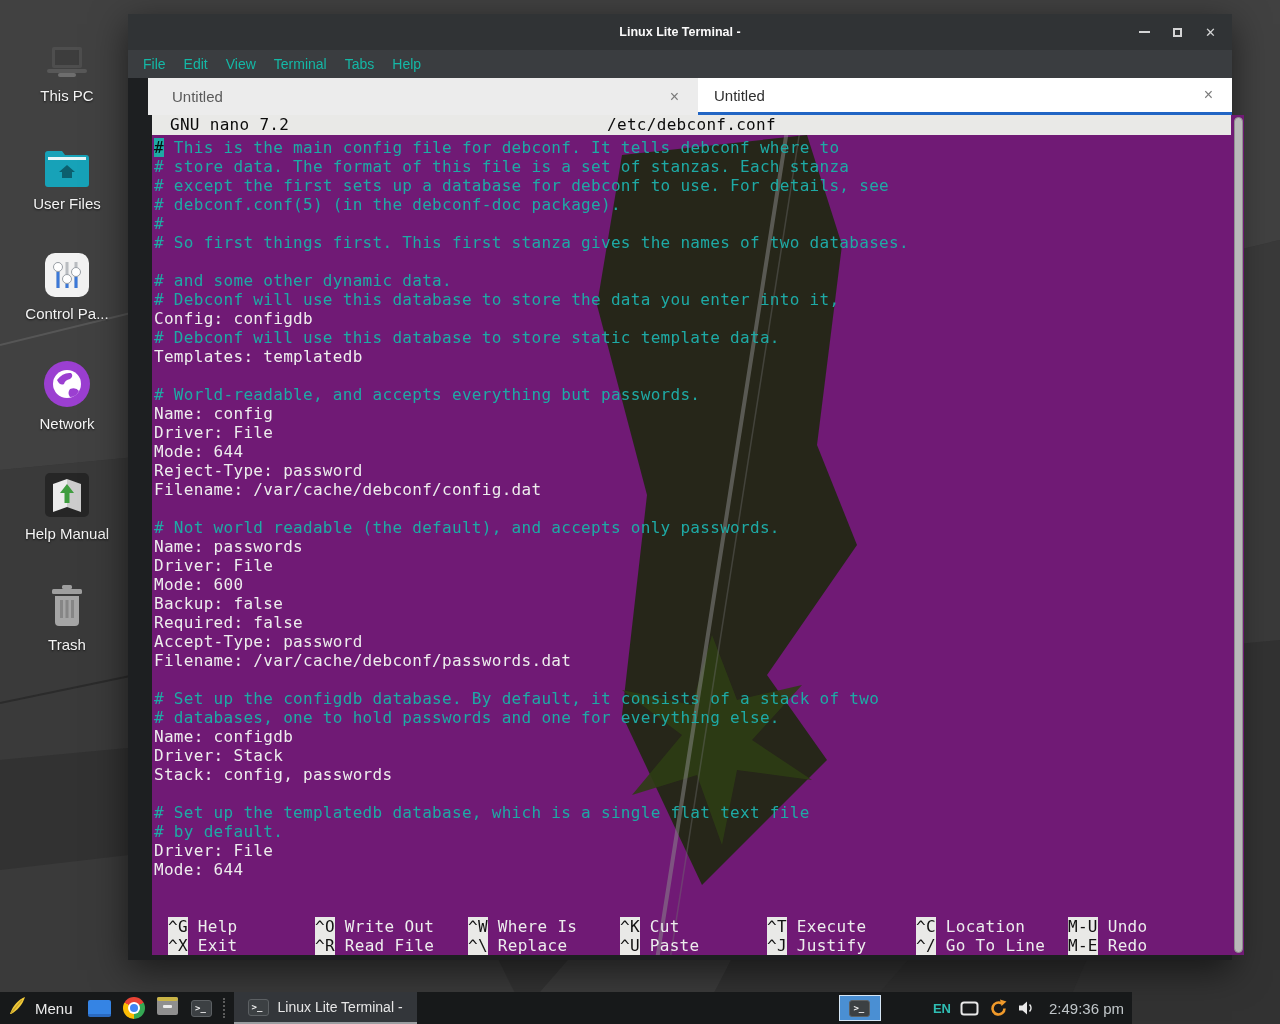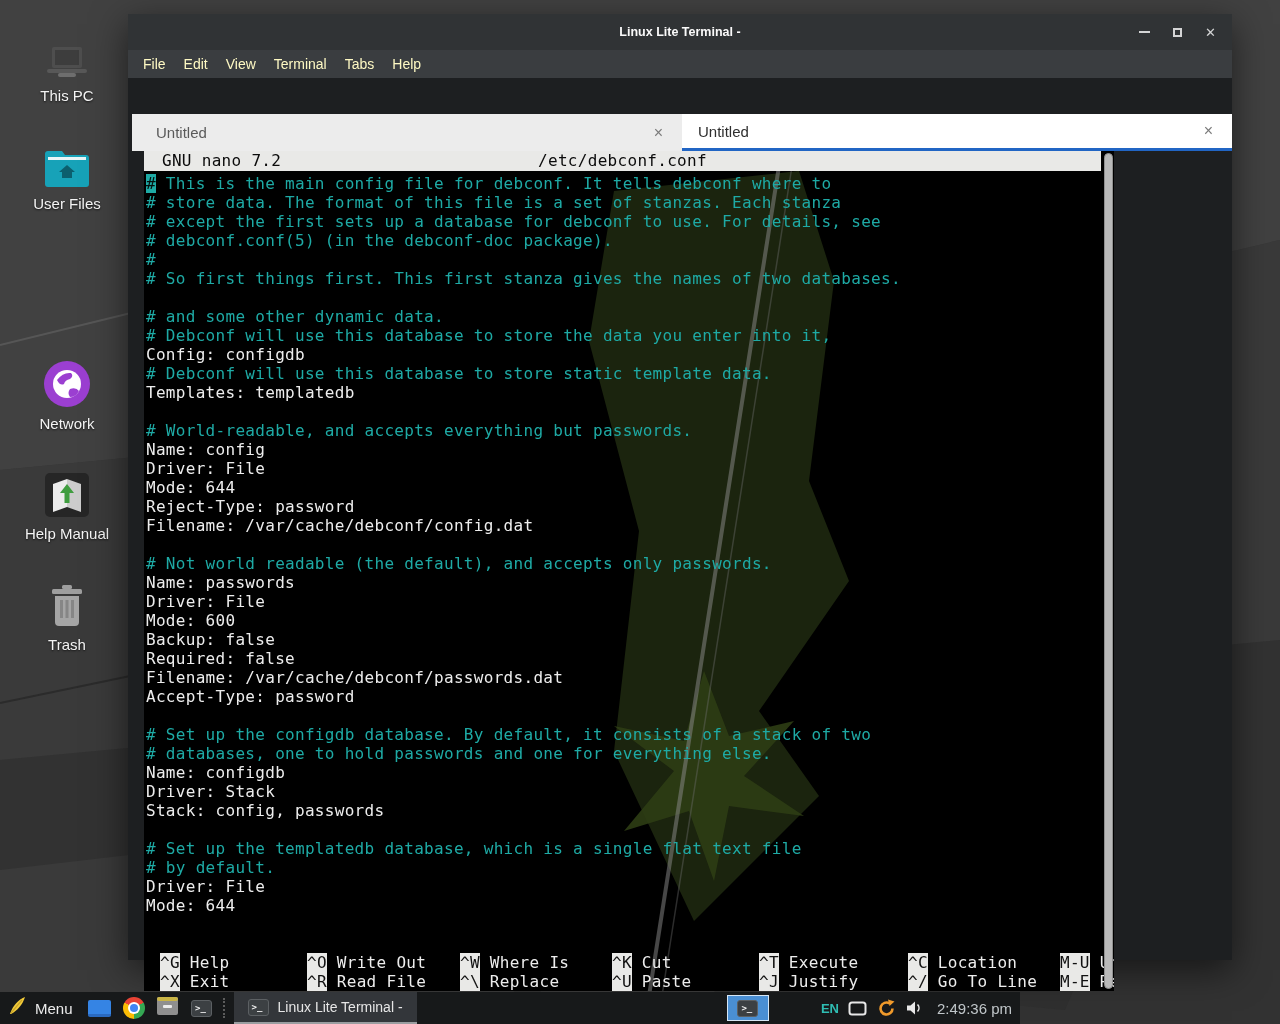--- a/index.html
+++ b/index.html
@@ -24,33 +24,33 @@
   #win-title { position:absolute; left:0; right:0; top:0; height:36px; line-height:36px;
                text-align:center; color:#fafafa; font-size:12.5px; font-weight:bold; }
   #win-controls { position:absolute; right:16px; top:0; height:36px; display:flex;
                   align-items:center; gap:23px; }
   .wc { color:#d4d5d6; font-size:13px; line-height:1; cursor:pointer; }
   .wc-min { width:11px; height:2px; background:#d4d5d6; }
   .wc-max { width:9px; height:9px; border:2px solid #d4d5d6; }
 
   #menubar { height:28px; background:#3a3d40; display:flex; align-items:center;
              padding-left:15px; }
-  #menubar .mi { color:#fef9c3; font-size:14px; margin-right:18px; padding:2px 0; cursor:pointer; }
-
-  #tabbar { height:37px; display:flex; padding-left:4px; background:#1d1f21;margin-top:36px; }
+  #menubar .mi { color:#14b8a6; font-size:14px; margin-right:18px; padding:2px 0; cursor:pointer; }
+
+  #tabbar { height:37px; display:flex; padding-left:20px; background:#1d1f21; }
   .tab { display:flex; align-items:center; justify-content:space-between; cursor:pointer; }
   .tab-inactive { width:550px; background:#ececec; }
   .tab-inactive .tab-label { color:#5a5a5a; font-size:15px; padding-left:24px; }
   .tab-active { flex:1; background:#ffffff; border-bottom:3px solid #2165c4; }
   .tab-active .tab-label { color:#2e2e2e; font-size:15px; padding-left:16px; }
   .tab-close { color:#7a7a7a; font-size:16px; padding:0 19px; cursor:pointer; }
 
   
-  #terminal { position:relative; margin-left:16px; width:970px; height:840px;
-              background:#000000; overflow:hidden;
+  #terminal { position:relative; margin-left:24px; width:1092px; height:840px;
+              background:#701a75; overflow:hidden;
               font-family:"DejaVu Sans Mono", monospace; font-size:16px; line-height:19px;
               letter-spacing:0.3px; cursor:text; }
   #watermark { position:absolute; inset:0; z-index:0; }
   #nano-ui { position:relative; z-index:1; }
   #nano-header { height:20px; line-height:20px; background:#e9e9e7; color:#0b0b0b;
                  margin-right:13px; position:relative; }
   #nano-app { position:absolute; left:18px; top:0; }
   #nano-file { display:block; text-align:center; }
   #nano-lines { margin-top:3px; }
   .tline { height:19px; white-space:pre; padding-left:2px; }
@@ -61,21 +61,21 @@
   .srow { display:grid; grid-template-columns:147px 153px 152px 147px 149px 152px 1fr;
           height:19px; padding-left:16px; }
   .scell { white-space:pre; }
   .skey { background:#e9e9e7; color:#111; }
   .slabel { color:#ededed; }
   #term-scrollbar { position:absolute; top:2px; bottom:2px; right:1px; width:9px;
                     background:#b9b9b9; border:1px solid #8f8f8f; border-radius:5px;
                     z-index:2; cursor:pointer; }
 
   
-  #taskbar { position:absolute; left:0; bottom:0; width:1020px; height:32px; background:#17191a;
+  #taskbar { position:absolute; left:0; bottom:0; width:1132px; height:32px; background:#17191a;
              display:flex; align-items:center; padding:0 8px 0 4px; z-index:5; }
   #menu-btn { display:flex; align-items:center; gap:8px; height:100%; padding:0 10px 0 3px;
               cursor:pointer; }
   #menu-btn .menu-lbl { color:#ececec; font-size:15px; }
   .launcher { width:28px; height:28px; display:flex; align-items:center; justify-content:center;
               margin:0 3px; cursor:pointer; }
   .blue-desktop { width:23px; height:17px; background:#3584e4; border-bottom:3px solid #2a6ac0;
                   border-radius:2px; }
   .chrome { width:22px; height:22px; border-radius:50%; position:relative;
             background:conic-gradient(from -60deg,#ea4335 0 120deg,#34a853 120deg 240deg,#fbbc05 240deg 360deg); }
@@ -132,20 +132,37 @@
     <div class="ic">
       <svg width="50" height="42" viewBox="0 0 50 42">
         <path d="M6,5 h14 l3,4 h21 a3,3 0 0 1 3,3 v26 a3,3 0 0 1 -3,3 h-38 a3,3 0 0 1 -3,-3 v-30 a3,3 0 0 1 3,-3 z" fill="#17a2b8"></path>
         <rect x="6" y="11" width="38" height="3" fill="#e9f6f8"></rect>
         <path d="M25,19 l8,7 h-3 v6 h-10 v-6 h-3 z" fill="#0c5f6e"></path>
       </svg>
     </div>
     <div class="lbl">User Files</div>
   </div>
 
+  <div class="desk-icon" style="top:244px">
+    <div class="ic">
+      <svg width="46" height="46" viewBox="0 0 46 46">
+        <rect x="1" y="1" width="44" height="44" rx="10" fill="#f2f2f2"></rect>
+        <line x1="14" y1="10" x2="14" y2="36" stroke="#b9bcc0" stroke-width="3"></line>
+        <line x1="23" y1="10" x2="23" y2="36" stroke="#b9bcc0" stroke-width="3"></line>
+        <line x1="32" y1="10" x2="32" y2="36" stroke="#b9bcc0" stroke-width="3"></line>
+        <line x1="14" y1="17" x2="14" y2="36" stroke="#3b78d8" stroke-width="3"></line>
+        <line x1="23" y1="28" x2="23" y2="36" stroke="#3b78d8" stroke-width="3"></line>
+        <line x1="32" y1="21" x2="32" y2="36" stroke="#3b78d8" stroke-width="3"></line>
+        <circle cx="14" cy="15" r="4.5" fill="#fff" stroke="#9aa0a6"></circle>
+        <circle cx="23" cy="27" r="4.5" fill="#fff" stroke="#9aa0a6"></circle>
+        <circle cx="32" cy="20" r="4.5" fill="#fff" stroke="#9aa0a6"></circle>
+      </svg>
+    </div>
+    <div class="lbl">Control Pa...</div>
+  </div>
 
   <div class="desk-icon" style="top:354px">
     <div class="ic">
       <svg width="48" height="48" viewBox="0 0 48 48">
         <circle cx="24" cy="24" r="23" fill="#9b3fd1"></circle>
         <circle cx="24" cy="24" r="14" fill="#ffffff"></circle>
         <path d="M14,20 q6,-8 14,-7 q3,3 -1,6 q-5,1 -6,5 q-4,2 -7,-4 z" fill="#9b3fd1"></path>
         <path d="M27,29 q6,-2 9,2 q-3,6 -9,6 q-3,-4 0,-8 z" fill="#9b3fd1"></path>
       </svg>
     </div>
@@ -242,22 +259,22 @@
             <div class="tline pln">Mode: 644</div>
             <div class="tline pln">Reject-Type: password</div>
             <div class="tline pln">Filename: /var/cache/debconf/config.dat</div>
             <div class="tline pln">&nbsp;</div>
             <div class="tline cmt"># Not world readable (the default), and accepts only passwords.</div>
             <div class="tline pln">Name: passwords</div>
             <div class="tline pln">Driver: File</div>
             <div class="tline pln">Mode: 600</div>
             <div class="tline pln">Backup: false</div>
             <div class="tline pln">Required: false</div>
+            <div class="tline pln">Accept-Type: password</div>
             <div class="tline pln">Filename: /var/cache/debconf/passwords.dat</div>
-            <div class="tline pln">Accept-Type: password</div>
             <div class="tline pln">&nbsp;</div>
             <div class="tline cmt"># Set up the configdb database. By default, it consists of a stack of two</div>
             <div class="tline cmt"># databases, one to hold passwords and one for everything else.</div>
             <div class="tline pln">Name: configdb</div>
             <div class="tline pln">Driver: Stack</div>
             <div class="tline pln">Stack: config, passwords</div>
             <div class="tline pln">&nbsp;</div>
             <div class="tline cmt"># Set up the templatedb database, which is a single flat text file</div>
             <div class="tline cmt"># by default.</div>
             <div class="tline pln">Driver: File</div>

